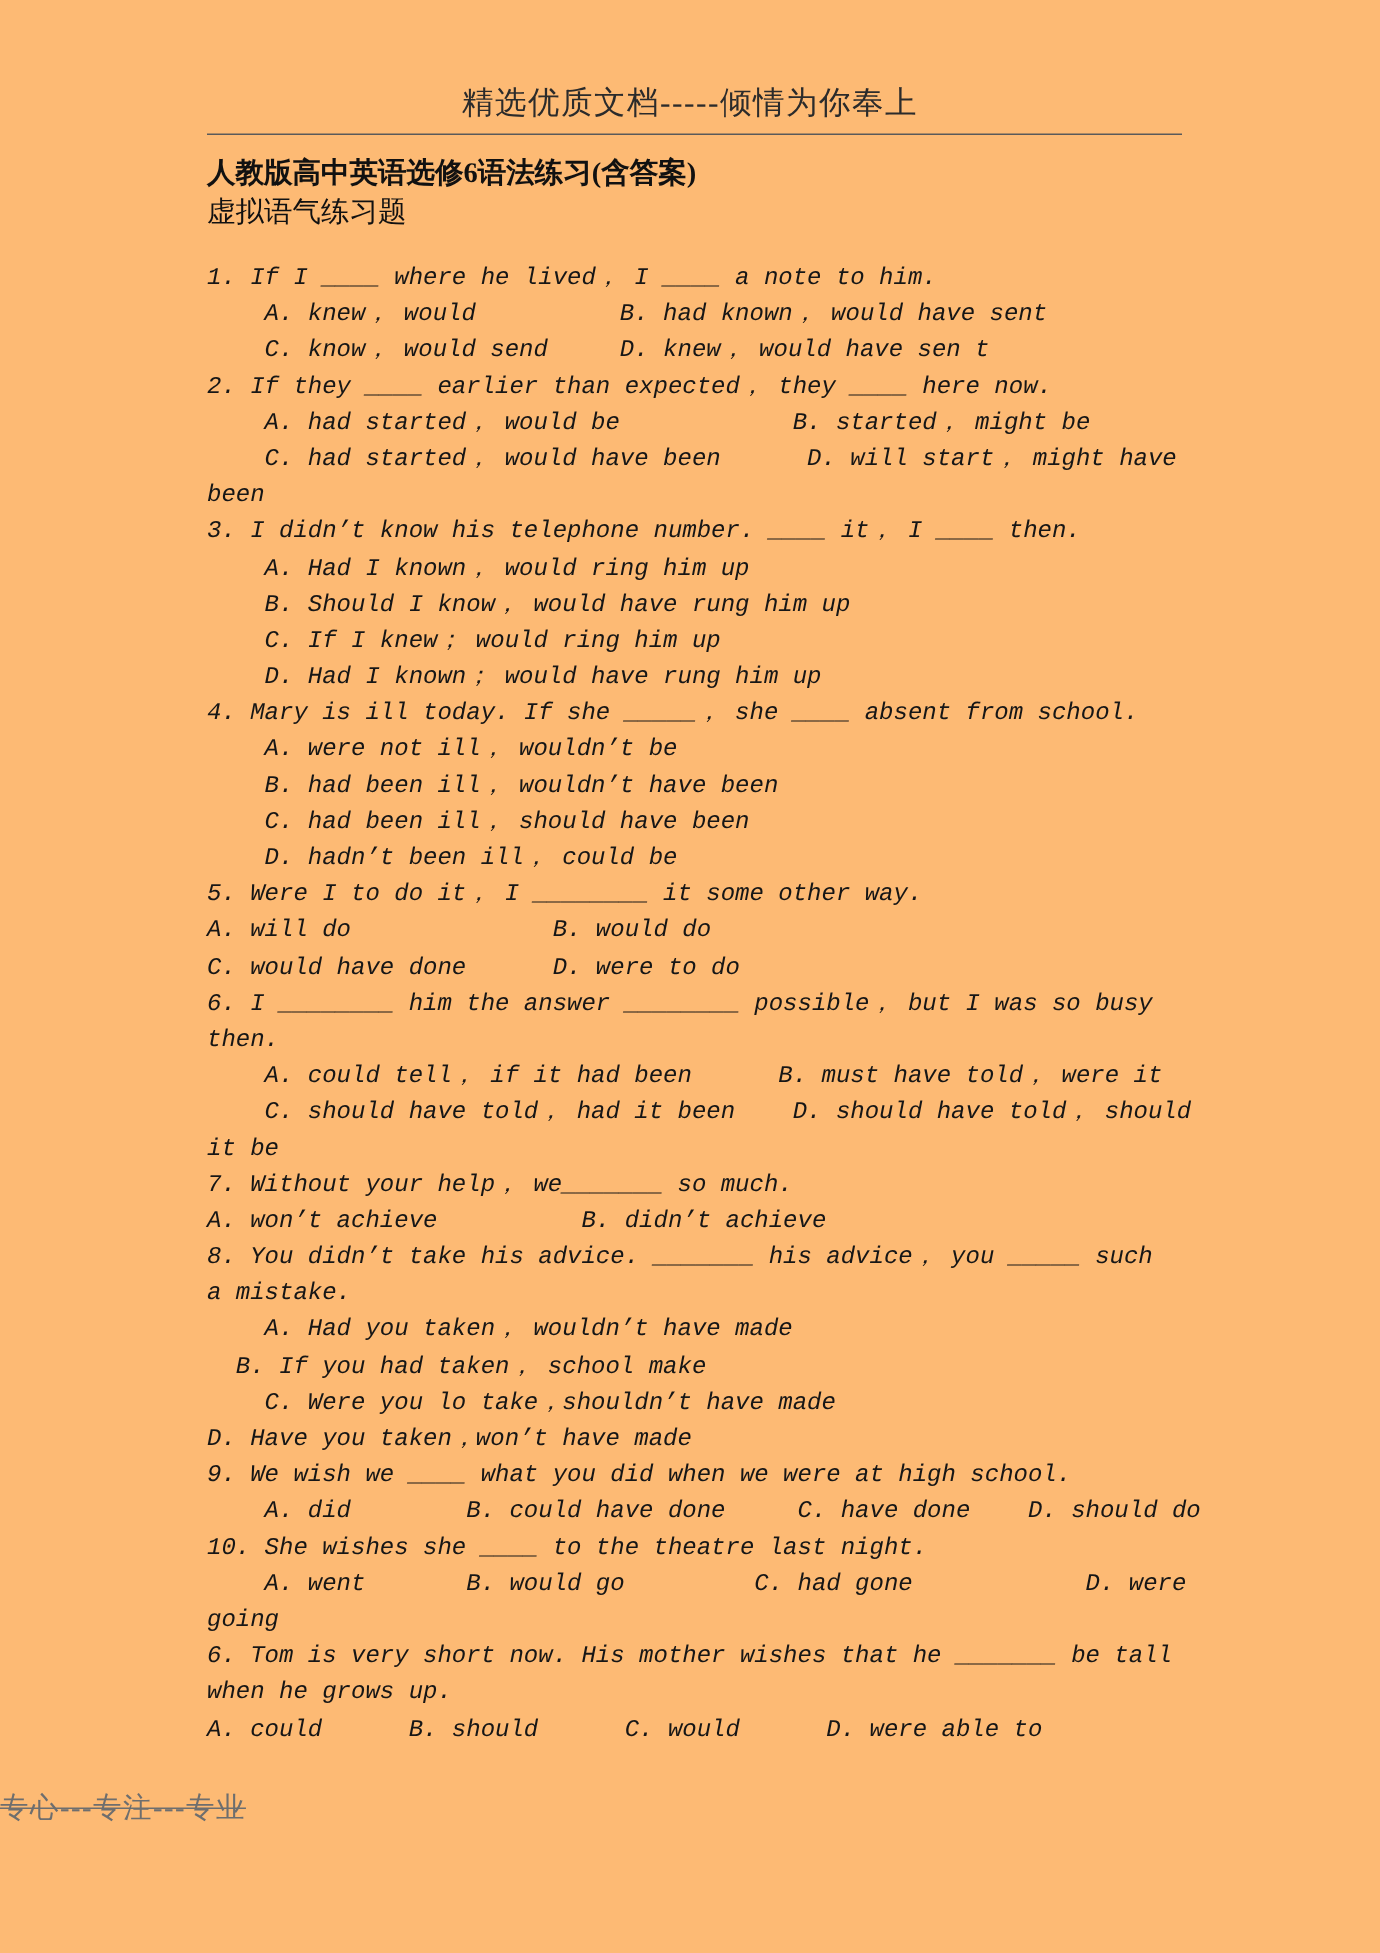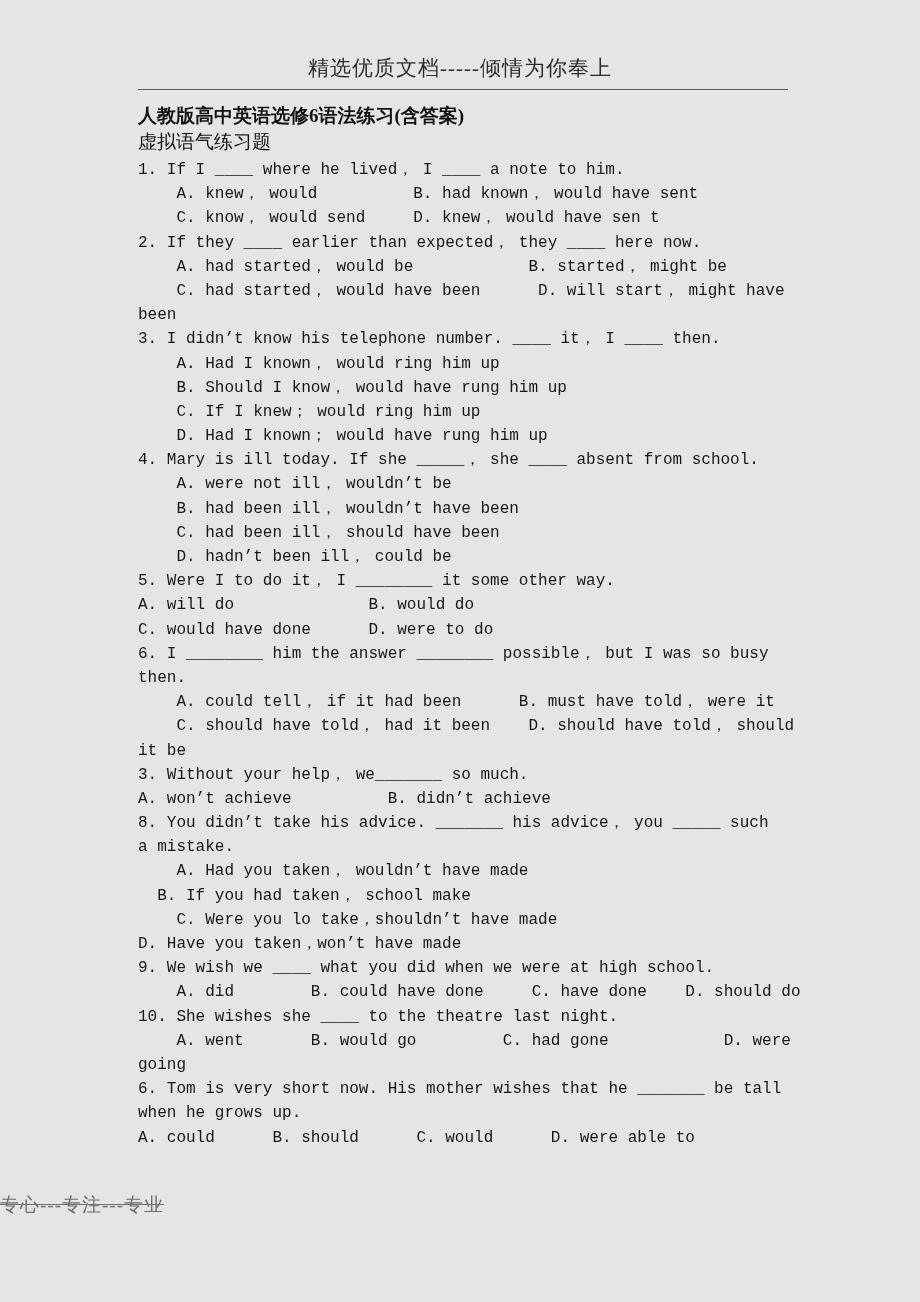--- a/index.html
+++ b/index.html
@@ -4,21 +4,21 @@
 <style>
   html, body {
     margin: 0;
     padding: 0;
     background: #ffffff;
   }
   .page {
     position: relative;
     width: 920px;
     height: 1302px;
-    background: #e5e5e5;
+    background: #fdba74;
     overflow: hidden;
     font-family: "Liberation Serif", "DejaVu Serif", serif;
     color: #1c1c1c;
   }
   .watermark {
     padding-top: 56px;
     text-align: center;
     font-size: 21px;
     line-height: 24px;
     color: #2b2b2b;
@@ -37,21 +37,22 @@
     line-height: 26px;
     font-weight: bold;
     color: #111111;
   }
   .doc-subtitle {
     font-size: 19px;
     line-height: 26px;
     color: #111111;
   }
   .doc-lines {
-    margin-top: 3px;
+    margin-top: 18px;
+    font-style: italic;
   }
   .doc-line {
     font-family: "Liberation Mono", "DejaVu Sans Mono", monospace;
     font-size: 16px;
     line-height: 24.2px;
     height: 24.2px;
     white-space: pre;
     color: #161616;
   }
   .footer {
@@ -98,21 +99,21 @@
         <div class="doc-line">    C. had been ill， should have been</div>
         <div class="doc-line">    D. hadn’t been ill， could be</div>
         <div class="doc-line">5. Were I to do it， I ________ it some other way.</div>
         <div class="doc-line">A. will do              B. would do</div>
         <div class="doc-line">C. would have done      D. were to do</div>
         <div class="doc-line">6. I ________ him the answer ________ possible， but I was so busy</div>
         <div class="doc-line">then.</div>
         <div class="doc-line">    A. could tell， if it had been      B. must have told， were it</div>
         <div class="doc-line">    C. should have told， had it been    D. should have told， should</div>
         <div class="doc-line">it be</div>
-        <div class="doc-line">3. Without your help， we_______ so much.</div>
+        <div class="doc-line">7. Without your help， we_______ so much.</div>
         <div class="doc-line">A. won’t achieve          B. didn’t achieve</div>
         <div class="doc-line">8. You didn’t take his advice. _______ his advice， you _____ such</div>
         <div class="doc-line">a mistake.</div>
         <div class="doc-line">    A. Had you taken， wouldn’t have made</div>
         <div class="doc-line">  B. If you had taken， school make</div>
         <div class="doc-line">    C. Were you lo take，shouldn’t have made</div>
         <div class="doc-line">D. Have you taken，won’t have made</div>
         <div class="doc-line">9. We wish we ____ what you did when we were at high school.</div>
         <div class="doc-line">    A. did        B. could have done     C. have done    D. should do</div>
         <div class="doc-line">10. She wishes she ____ to the theatre last night.</div>

